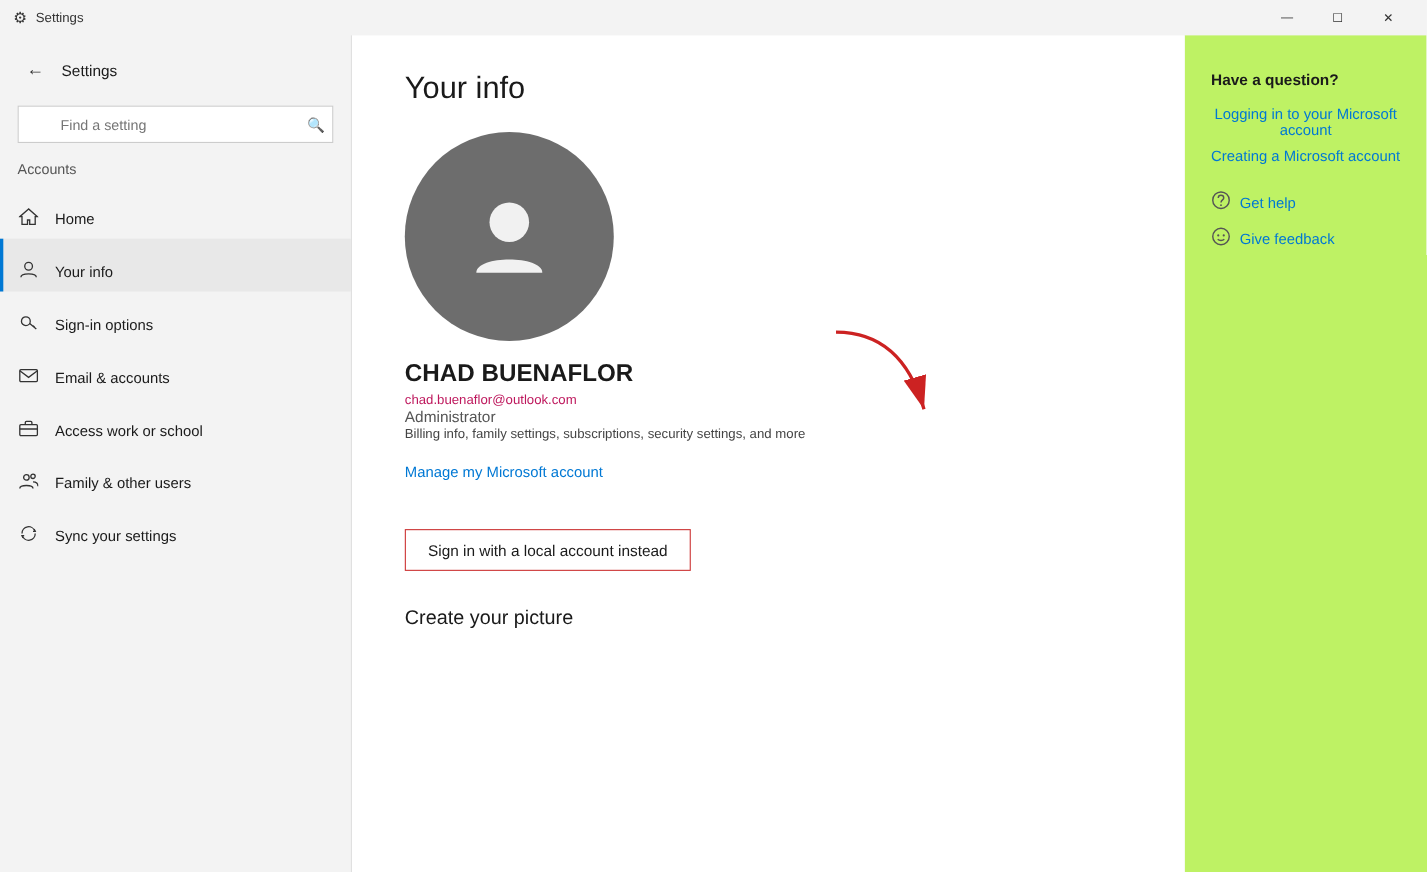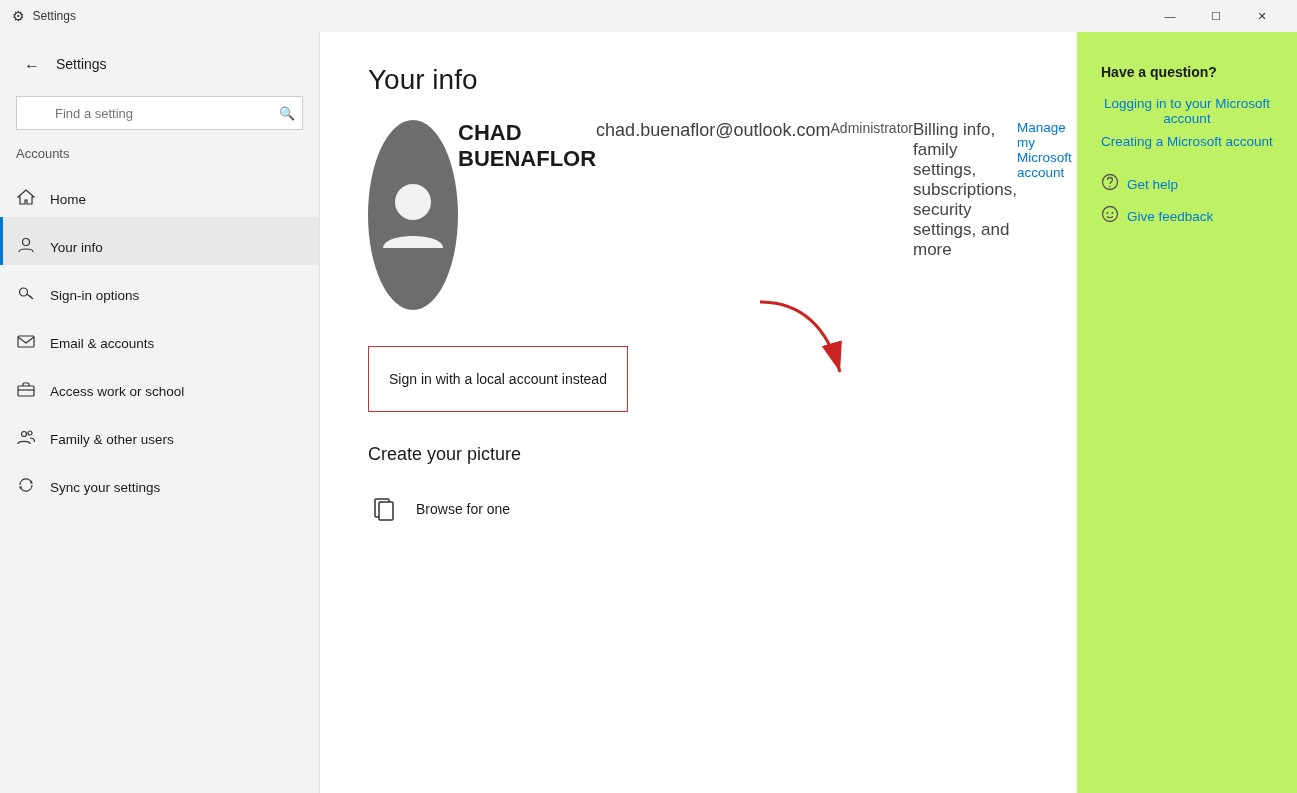--- a/index.html
+++ b/index.html
@@ -175,21 +175,21 @@
     .page-title {
       font-size: 28px;
       font-weight: 300;
       color: #1a1a1a;
       margin-bottom: 24px;
     }
 
     
     .profile-section {
       display: flex;
-      flex-direction: row;
+      flex-direction: column;
       margin-bottom: 20px;
     }
     .avatar-circle {
       width: 190px;
       height: 190px;
       border-radius: 50%;
       background: #6d6d6d;
       display: flex;
       align-items: center;
       justify-content: center;
@@ -200,47 +200,46 @@
       height: 90px;
     }
     .user-name {
       font-size: 22px;
       font-weight: 700;
       color: #1a1a1a;
       text-transform: uppercase;
       margin-bottom: 4px;
     }
     .user-email {
-      font-size: 18px;
-      color: #404040;
-      margin-bottom: 18px;
+      font-size: 12px;
+      color: #be185d;
+      margin-bottom: 1px;
     }
     .user-role {
       font-size: 14px;
       color: #555;
-      margin-bottom: 16px;
     }
     .billing-info-text {
-      font-size: 17px;
+      font-size: 12px;
       color: #444;
-      margin-bottom: 0;
+      margin-bottom: 21px;
     }
     .manage-link {
       font-size: 13.5px;
       color: #0078d4;
       cursor: pointer;
       text-decoration: none;
       display: inline-block;
       margin-bottom: 24px;
     }
 
     
     .sign-in-btn {
       display: inline-block;
-      padding: 24px 20px;
+      padding: 10px 20px;
       border: 1.5px solid #cc3333;
       background: white;
       color: #1a1a1a;
       font-size: 14px;
       cursor: pointer;
       margin-bottom: 32px;
       width: 260px;
     }
 
     
@@ -434,29 +433,20 @@
         <marker id="arrowhead" markerWidth="10" markerHeight="7" refX="10" refY="3.5" orient="auto">
           <polygon points="0 0, 10 3.5, 0 7" fill="#cc2222"></polygon>
         </marker>
       </defs>
       <path d="M 60 10 Q 120 10 140 80" stroke="#cc2222" stroke-width="3" fill="none" marker-end="url(#arrowhead)"></path>
     </svg>
 
     <div class="section-title">Create your picture</div>
 
 
-    <div class="picture-option">
-      <div class="option-icon">
-        <svg width="28" height="28" viewBox="0 0 28 28" fill="none">
-          <rect x="5" y="4" width="14" height="18" rx="1" stroke="#333" stroke-width="1.5"></rect>
-          <rect x="9" y="7" width="14" height="18" rx="1" stroke="#333" stroke-width="1.5" fill="white"></rect>
-        </svg>
-      </div>
-      <span class="option-label">Browse for one</span>
-    </div>
   </div>
 
   <div class="right-panel">
     <div class="help-title">Have a question?</div>
     <div class="help-section-gap">
       <a class="help-link">Logging in to your Microsoft account</a>
       <a class="help-link">Creating a Microsoft account</a>
     </div>
     <div class="help-action">
       <span class="help-action-icon">

